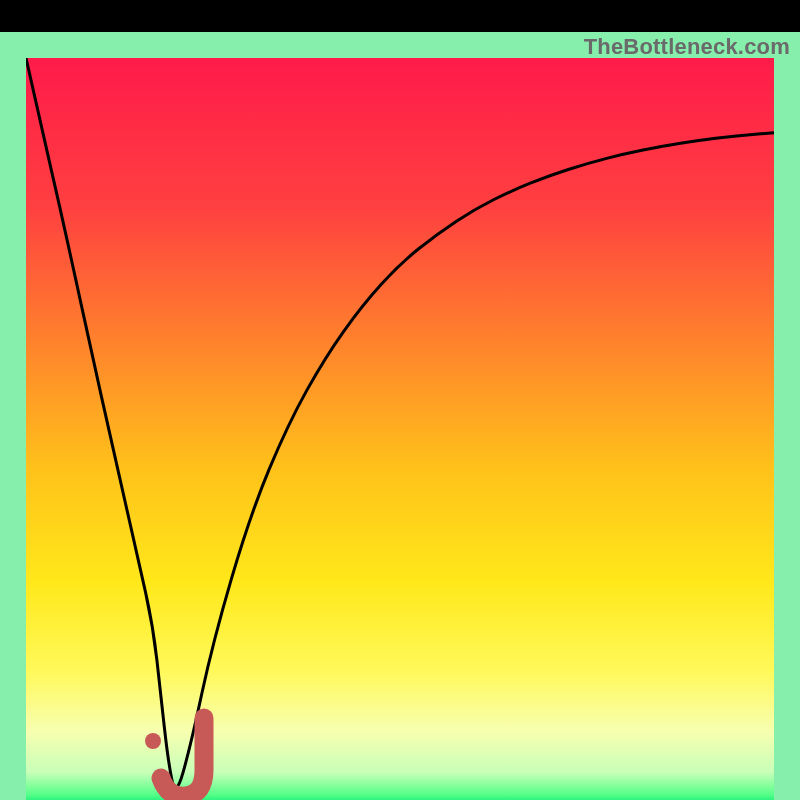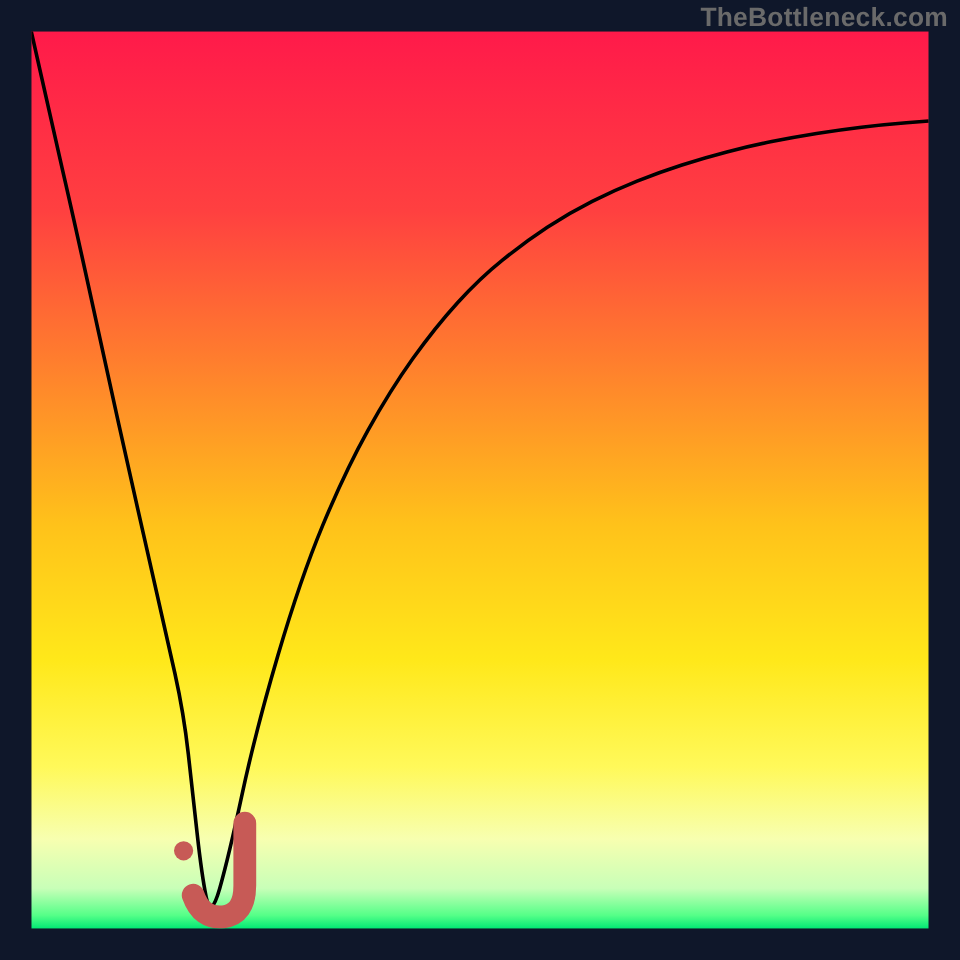--- a/index.html
+++ b/index.html
@@ -6,21 +6,22 @@
     margin: 0;
     padding: 0;
     width: 800px;
     height: 800px;
     background: #000;
     overflow: hidden;
   }
   .frame {
     position: absolute;
     inset: 0;
-    background: #0f172a;
+    background: #86efac;
+    margin-top: 32px;
   }
   .plot {
     position: absolute;
     left: 26px;
     top: 26px;
     width: 748px;
     height: 748px;
     overflow: hidden;
   }
   .watermark {

